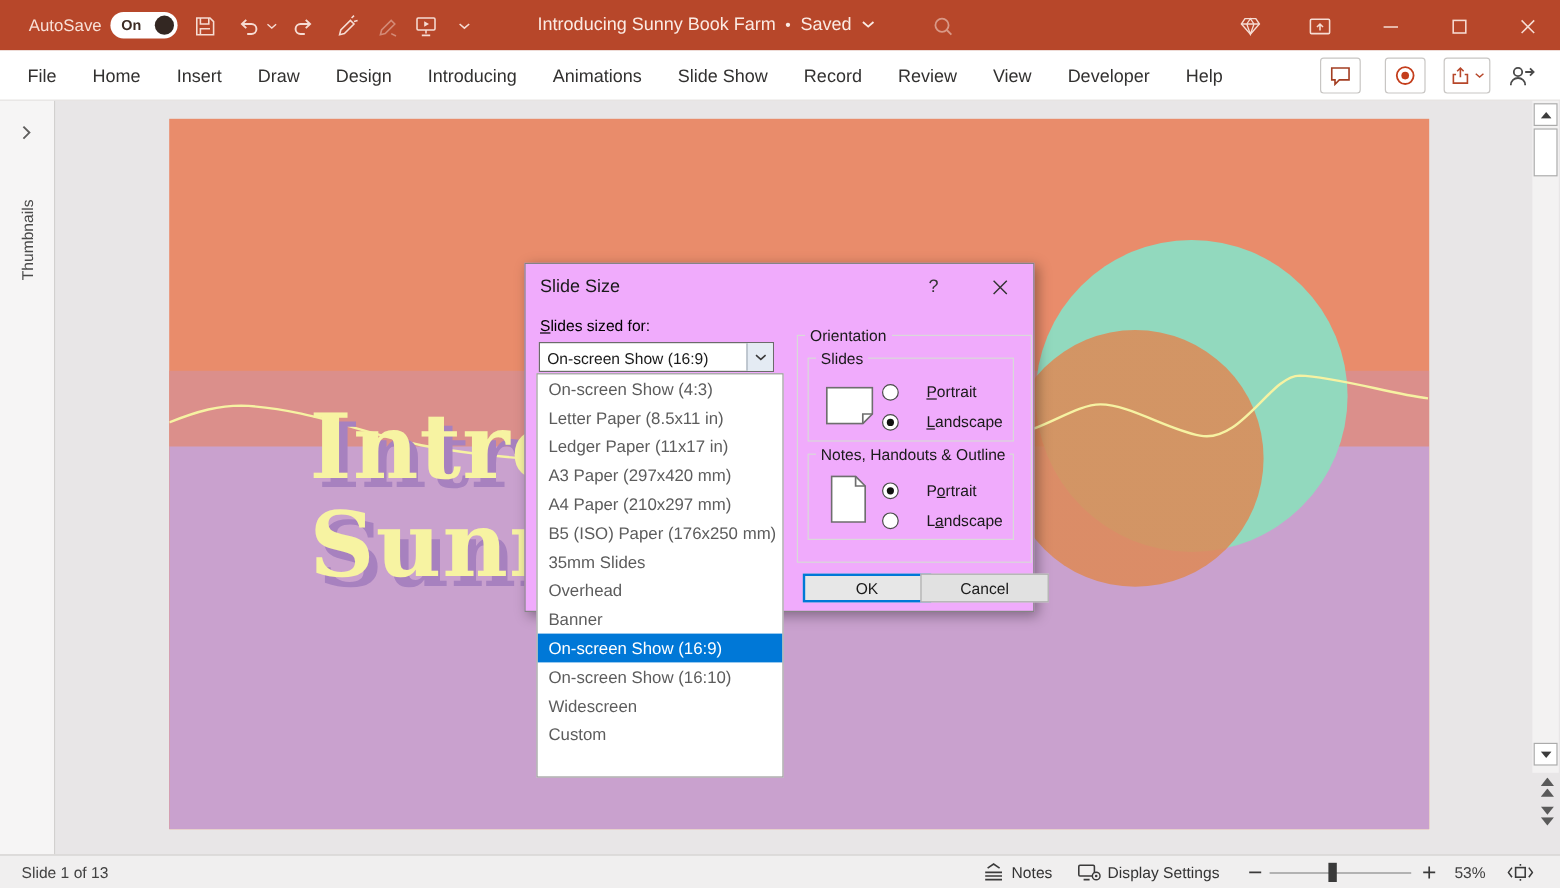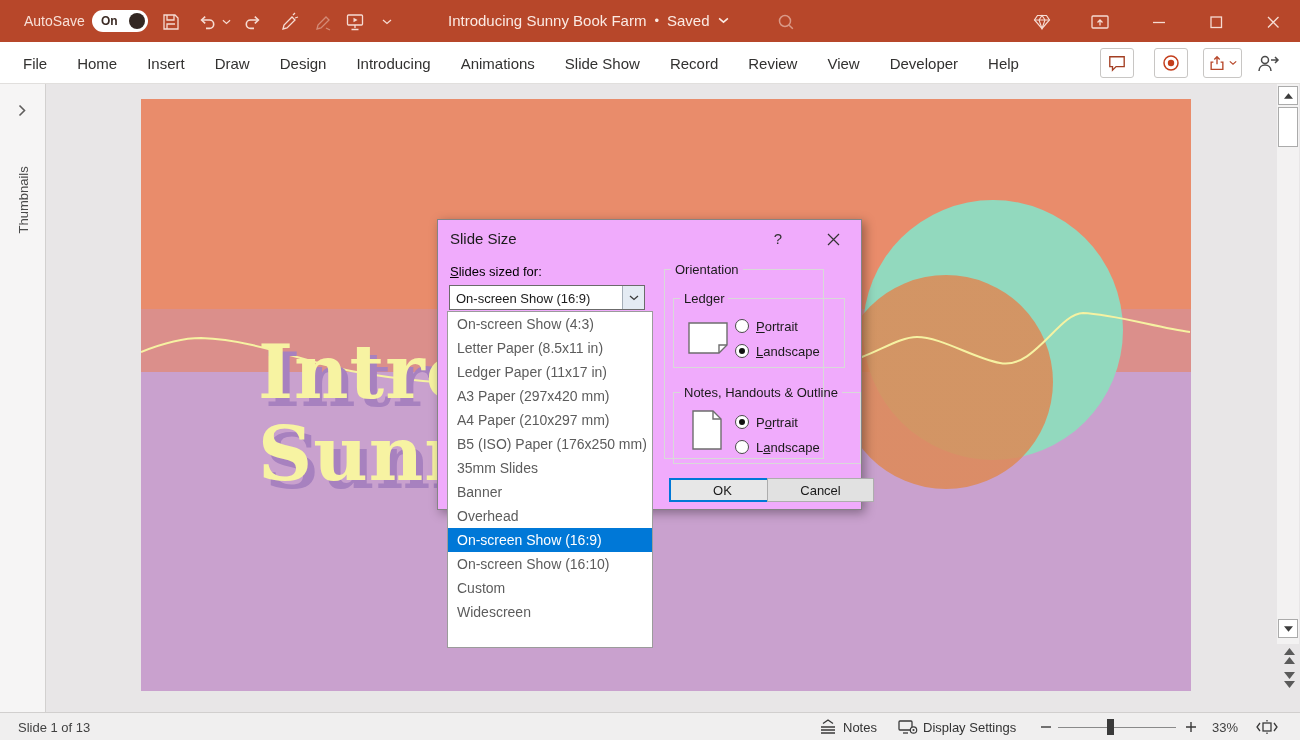--- a/index.html
+++ b/index.html
@@ -61,25 +61,25 @@
   #dialog{position:absolute;left:437px;top:219px;width:425px;height:291px;background:#f0abfc;border:1px solid #848484;box-shadow:3px 3px 10px rgba(0,0,0,.35);z-index:20}
   #dlg-title{position:absolute;left:12px;top:10px;font-size:15px;color:#1a1a1a}
   #dlg-help{position:absolute;left:330px;top:10px;font-size:15px;color:#333;width:20px;text-align:center;cursor:pointer}
   #dlg-close{position:absolute;left:383px;top:8px;width:24px;height:22px;display:flex;align-items:center;justify-content:center;cursor:pointer}
   #sized-label{position:absolute;left:12px;top:44px;font-size:13px;color:#000}
   #combo{position:absolute;left:11px;top:65px;width:196px;height:25px;border:1px solid #6B6B6B;background:#fff;cursor:pointer}
   #combo .val{position:absolute;left:6px;top:5px;font-size:13px;color:#1a1a1a}
   #combo .btn{position:absolute;right:0;top:0;width:22px;height:23px;background:#E4EBF3;border-left:1px solid #A5AEB8;display:flex;align-items:center;justify-content:center}
   fieldset{position:absolute;border:1px solid #D9D9D9}
   fieldset legend{font-size:13px;color:#1a1a1a;padding:0 4px;margin-left:6px}
-  #fs-orient{left:226px;top:42px;width:160px;height:197px}
+  #fs-orient{left:226px;top:52px;width:196px;height:197px}
   #fs-slides{left:235px;top:71px;width:172px;height:77px}
-  #fs-notes{left:235px;top:165px;width:188px;height:79px}
+  #fs-notes{left:235px;top:151px;width:172px;height:79px}
   .page-ic{position:absolute}
-  .radio-row{position:absolute;display:flex;align-items:flex-start;gap:7px;cursor:pointer}
+  .radio-row{position:absolute;display:flex;align-items:center;gap:23px;cursor:pointer}
   .radio{width:14px;height:14px;border:1px solid #4A4A4A;border-radius:50%;background:#fff;position:relative;flex:none}
   .radio.checked::after{content:"";position:absolute;left:3px;top:3px;width:6px;height:6px;border-radius:50%;background:#111}
   .radio-label{font-size:13px;color:#1a1a1a}
   .dlg-btn{position:absolute;top:258px;width:107px;height:24px;font-size:13px;color:#1a1a1a;display:flex;align-items:center;justify-content:center;cursor:pointer}
   #btn-ok{left:231px;background:#E7E7E7;border:2px solid #0078D7}
   #btn-cancel{left:329px;background:#E1E1E1;border:1px solid #ADADAD}
 
   
   #size-listbox{position:absolute;left:447px;top:311px;width:206px;height:337px;background:#fff;border:1px solid #9B9B9B;z-index:30;overflow:hidden}
   .list-item{height:24px;line-height:24px;padding-left:9px;font-size:14px;color:#5C5C5C;cursor:pointer;white-space:nowrap}
@@ -314,21 +314,21 @@
         <path d="M1 6 h10" stroke="#3A3A3A" stroke-width="1.4"></path>
       </svg>
   </div>
   <div id="zoom-track"></div>
   <div id="zoom-handle"></div>
   <div class="zoom-sign" style="left:1183px">
     <svg width="12" height="12" viewBox="0 0 12 12">
         <path d="M1 6 h10 M6 1 v10" stroke="#3A3A3A" stroke-width="1.4"></path>
       </svg>
   </div>
-  <span class="sb-text" style="left:1212px">33%</span>
+  <span class="sb-text" style="left:1212px">53%</span>
   <div class="zoom-sign" style="left:1255px;width:24px">
     <svg width="22" height="16" viewBox="0 0 22 16">
         <path d="M4 4 L1 8 l3 4 M18 4 l3 4 -3 4" fill="none" stroke="#3A3A3A" stroke-width="1.3"></path>
         <rect x="7" y="4" width="8" height="8" fill="none" stroke="#3A3A3A" stroke-width="1.3"></rect>
         <path d="M11 1 v1.5 M11 13.5 V15" stroke="#3A3A3A" stroke-width="1.3"></path>
       </svg>
   </div>
 </div>
 
 <div id="dialog">
@@ -349,21 +349,21 @@
           <path d="M1 1 l4 3.5 L9 1" fill="none" stroke="#3B3B3B" stroke-width="1.3"></path>
         </svg>
     </span>
   </div>
 
   <fieldset id="fs-orient">
     <legend>Orientation</legend>
   </fieldset>
 
   <fieldset id="fs-slides">
-    <legend>Ledger</legend>
+    <legend>Slides</legend>
     <span class="page-ic" style="left:14px;top:16px">
       <svg width="40" height="32" viewBox="0 0 40 32">
           <path d="M1 1 h38 v22 l-8 8 H1 z" fill="#fff" stroke="#6E6E6E" stroke-width="1.4"></path>
           <path d="M39 23 h-8 v8" fill="none" stroke="#6E6E6E" stroke-width="1.4"></path>
         </svg>
     </span>
     <div class="radio-row" style="left:61px;top:13px">
       <span class="radio"></span>
       <span class="radio-label"><u>P</u>ortrait</span>
     </div>
@@ -396,19 +396,19 @@
 </div>
 
 <div id="size-listbox">
     <div class="list-item">On-screen Show (4:3)</div>
     <div class="list-item">Letter Paper (8.5x11 in)</div>
     <div class="list-item">Ledger Paper (11x17 in)</div>
     <div class="list-item">A3 Paper (297x420 mm)</div>
     <div class="list-item">A4 Paper (210x297 mm)</div>
     <div class="list-item">B5 (ISO) Paper (176x250 mm)</div>
     <div class="list-item">35mm Slides</div>
+    <div class="list-item">Overhead</div>
     <div class="list-item">Banner</div>
-    <div class="list-item">Overhead</div>
     <div class="list-item selected">On-screen Show (16:9)</div>
     <div class="list-item">On-screen Show (16:10)</div>
+    <div class="list-item">Widescreen</div>
     <div class="list-item">Custom</div>
-    <div class="list-item">Widescreen</div>
   </div>
 
 </body></html>

